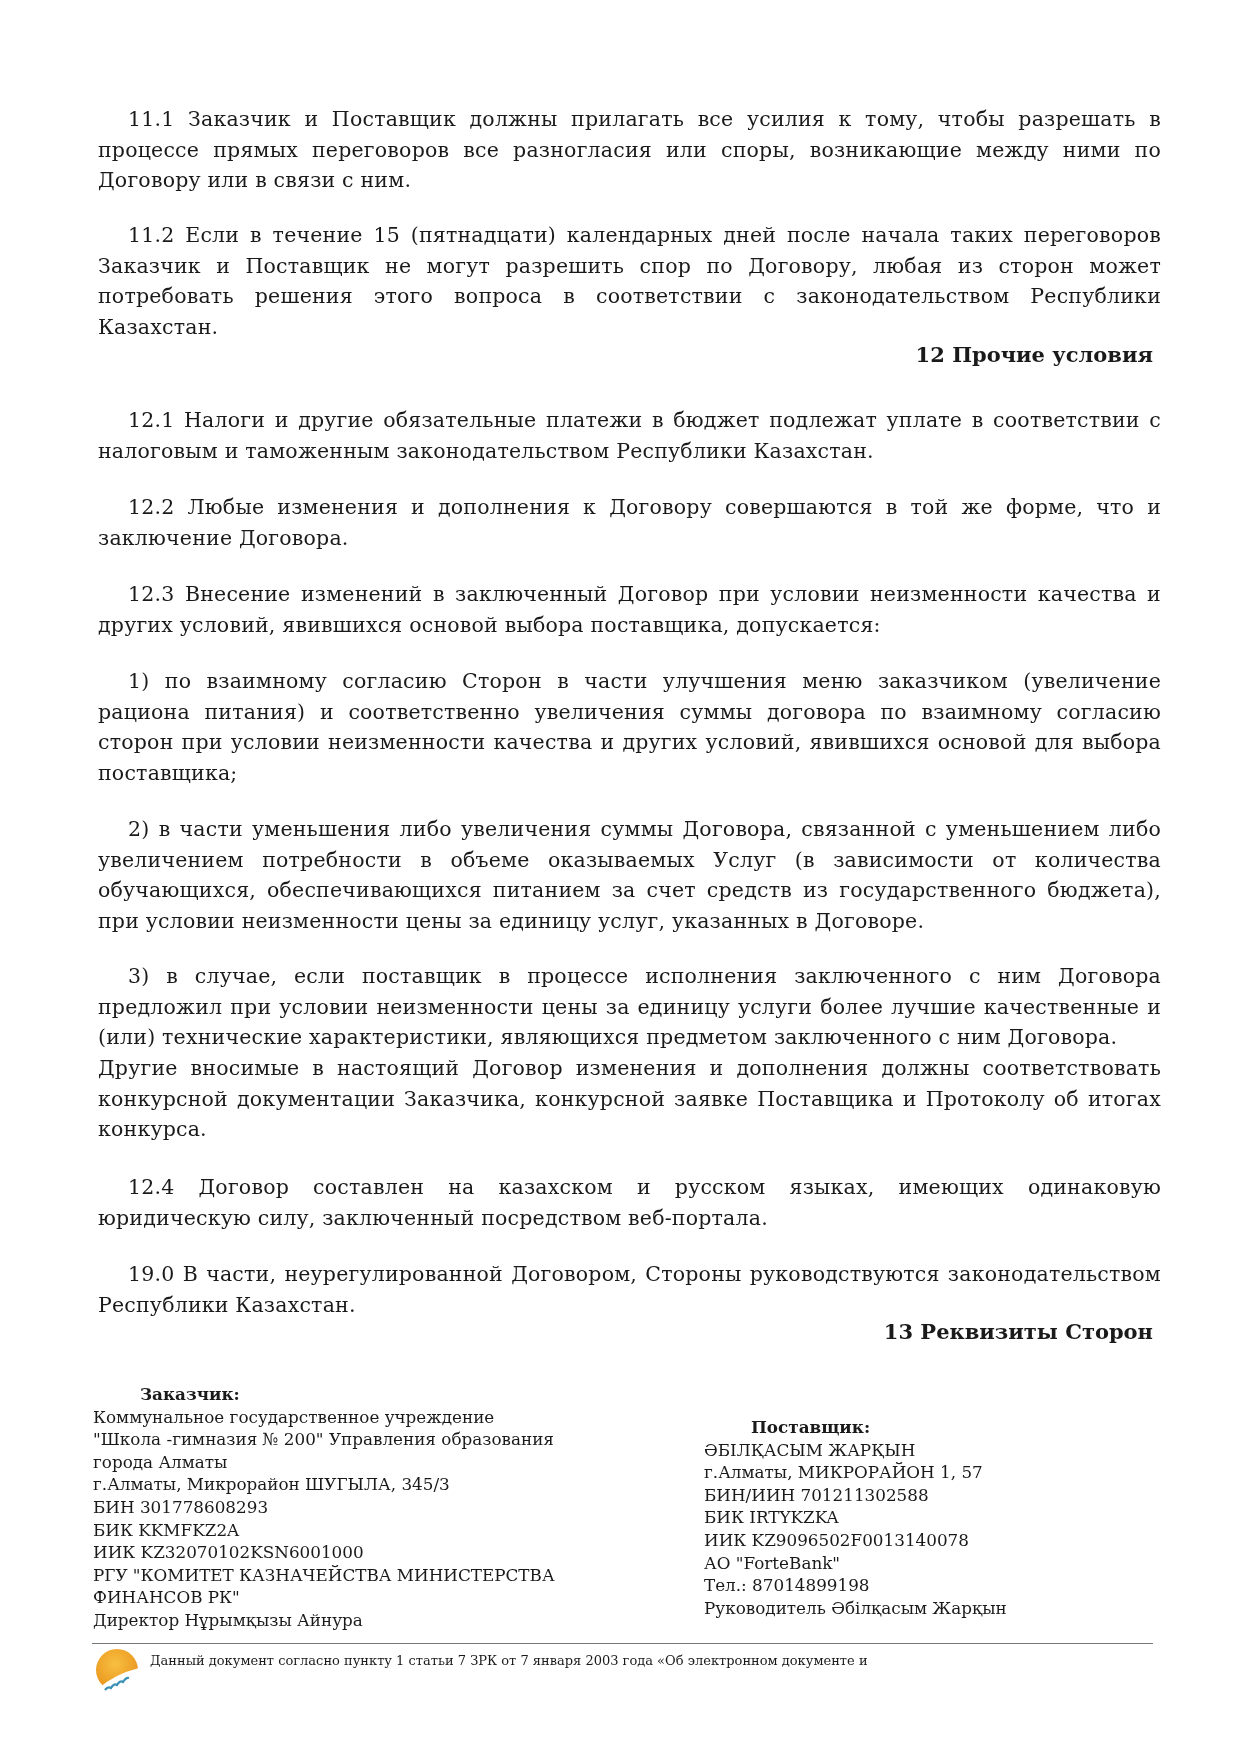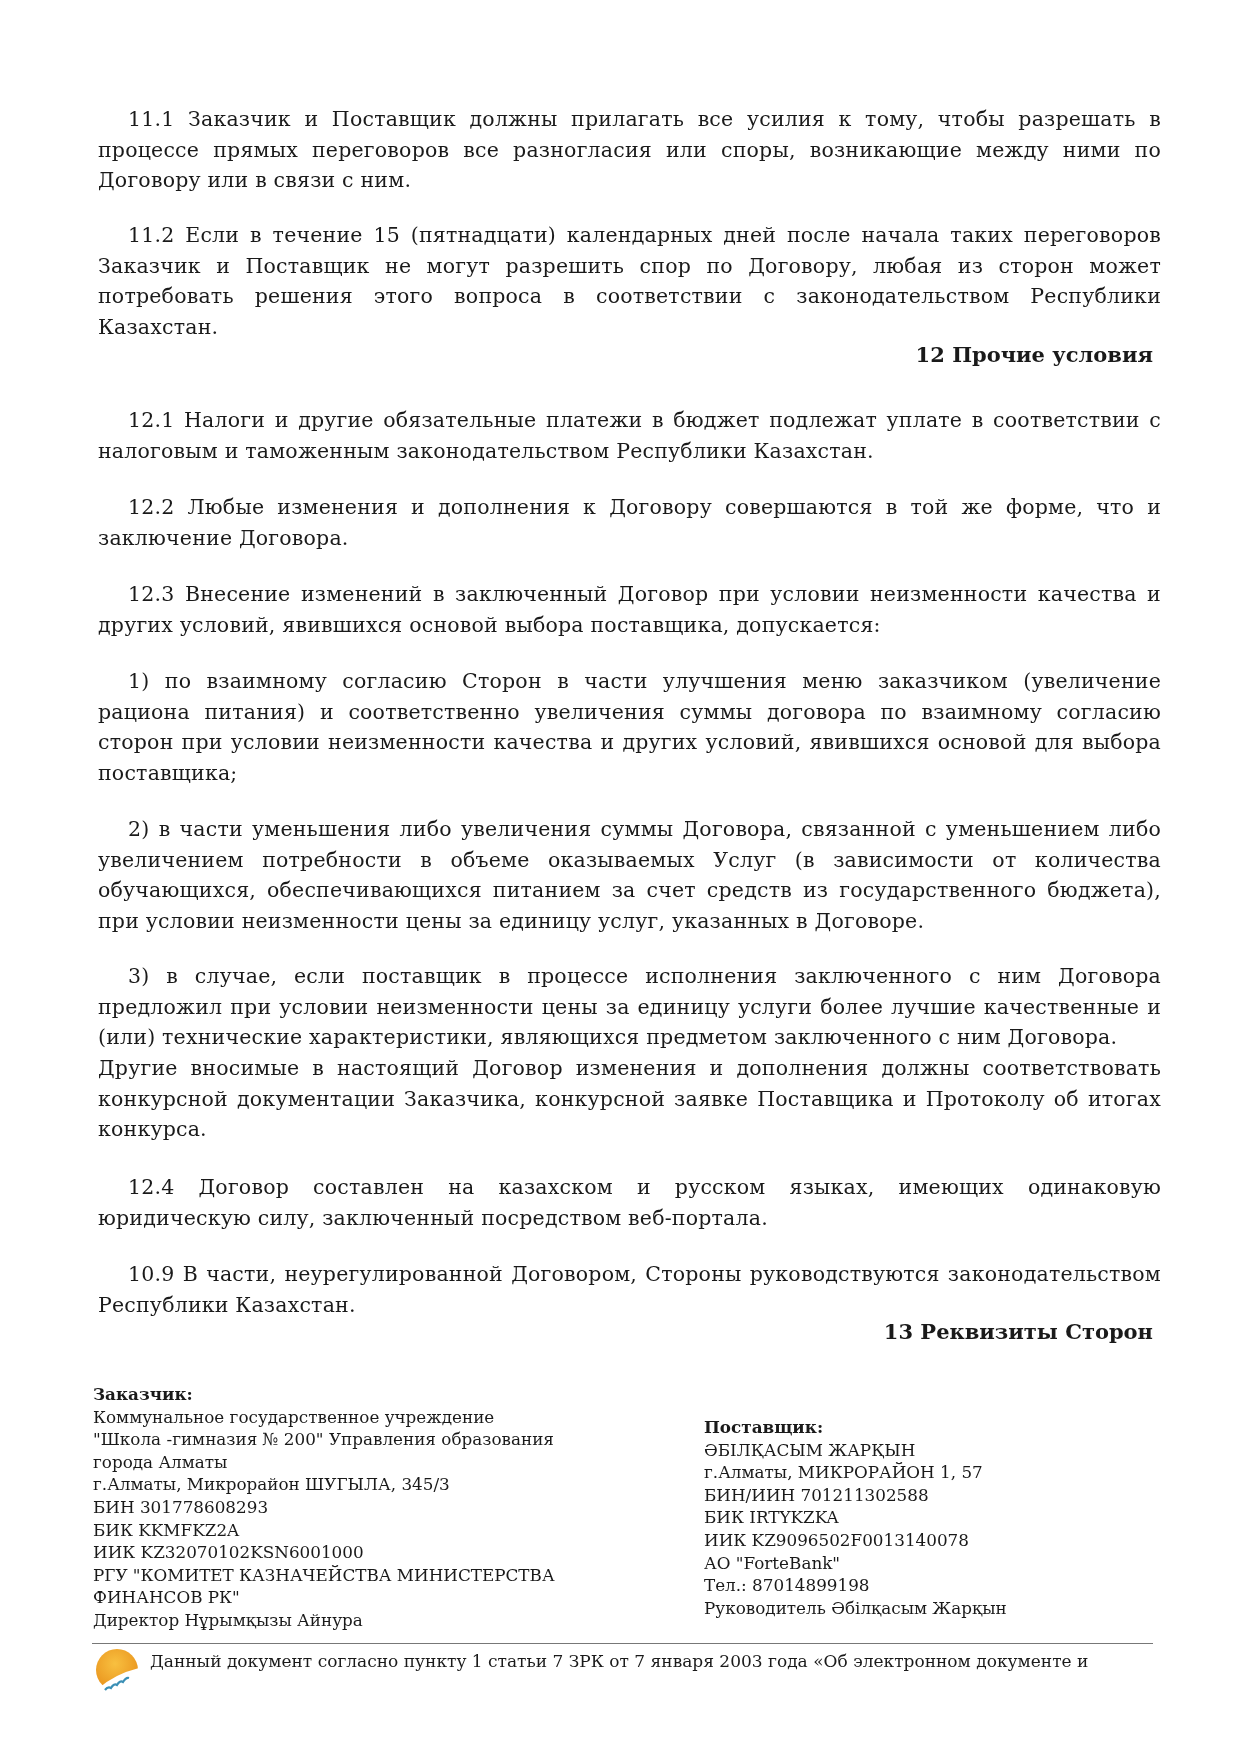--- a/index.html
+++ b/index.html
@@ -4,43 +4,43 @@
 <style>
   html, body { margin:0; padding:0; background:#ffffff; }
   body { width:1241px; height:1754px; position:relative; overflow:hidden;
          font-family:"DejaVu Serif", serif; color:#1a1a1a; }
   .page { position:absolute; left:90px; top:0; width:1063px; }
   .p { position:absolute; left:0; width:1063px; font-size:20.5px; line-height:30.5px;
        text-align:justify; text-indent:30px; letter-spacing:0.2px; margin:8px; }
   .h { position:absolute; left:0; width:1063px; text-align:right; font-weight:bold;
        font-size:21px; line-height:30px; margin:0; }
   .req { position:absolute; font-size:16.8px; line-height:22.6px; white-space:nowrap; }
-  .req .lbl { font-weight:bold; display:block; }
+  .req .lbl { font-weight:bold; display:block;margin-left:47px; }
   .req .ln { display:block; }
   .footer-line { position:absolute; left:92px; top:1643px; width:1061px; height:0;
                  border-top:1.5px solid #777; }
-  .footer-text { position:absolute; left:150px; top:1650px; font-size:17px; line-height:22.6px; white-space:nowrap; }
+  .footer-text { position:absolute; left:150px; top:1650px; font-size:13px; line-height:22.6px; white-space:nowrap; }
   .logo { position:absolute; left:95px; top:1648px; width:45px; height:46px; }
 </style>
 </head>
 <body>
 
 <div class="page">
   <p class="p" style="top:96px">11.1 Заказчик и Поставщик должны прилагать все усилия к тому, чтобы разрешать в процессе прямых переговоров все разногласия или споры, возникающие между ними по Договору или в связи с ним.</p>
   <p class="p" style="top:212px">11.2 Если в течение 15 (пятнадцати) календарных дней после начала таких переговоров Заказчик и Поставщик не могут разрешить спор по Договору, любая из сторон может потребовать решения этого вопроса в соответствии с законодательством Республики Казахстан.</p>
   <h2 class="h" style="top:340px">12 Прочие условия</h2>
   <p class="p" style="top:397px">12.1 Налоги и другие обязательные платежи в бюджет подлежат уплате в соответствии с налоговым и таможенным законодательством Республики Казахстан.</p>
   <p class="p" style="top:484px">12.2 Любые изменения и дополнения к Договору совершаются в той же форме, что и заключение Договора.</p>
   <p class="p" style="top:571px">12.3 Внесение изменений в заключенный Договор при условии неизменности качества и других условий, явившихся основой выбора поставщика, допускается:</p>
   <p class="p" style="top:658px">1) по взаимному согласию Сторон в части улучшения меню заказчиком (увеличение рациона питания) и соответственно увеличения суммы договора по взаимному согласию сторон при условии неизменности качества и других условий, явившихся основой для выбора поставщика;</p>
   <p class="p" style="top:806px">2) в части уменьшения либо увеличения суммы Договора, связанной с уменьшением либо увеличением потребности в объеме оказываемых Услуг (в зависимости от количества обучающихся, обеспечивающихся питанием за счет средств из государственного бюджета), при условии неизменности цены за единицу услуг, указанных в Договоре.</p>
   <p class="p" style="top:953px">3) в случае, если поставщик в процессе исполнения заключенного с ним Договора предложил при условии неизменности цены за единицу услуги более лучшие качественные и (или) технические характеристики, являющихся предметом заключенного с ним Договора.</p>
   <p class="p" style="top:1045px; text-indent:0">Другие вносимые в настоящий Договор изменения и дополнения должны соответствовать конкурсной документации Заказчика, конкурсной заявке Поставщика и Протоколу об итогах конкурса.</p>
   <p class="p" style="top:1164px">12.4 Договор составлен на казахском и русском языках, имеющих одинаковую юридическую силу, заключенный посредством веб-портала.</p>
-  <p class="p" style="top:1251px">10.9 В части, неурегулированной Договором, Стороны руководствуются законодательством Республики Казахстан.</p>
+  <p class="p" style="top:1251px">19.0 В части, неурегулированной Договором, Стороны руководствуются законодательством Республики Казахстан.</p>
   <h2 class="h" style="top:1317px">13 Реквизиты Сторон</h2>
 </div>
 
 <div class="req" style="left:93px; top:1383px">
   <span class="lbl">Заказчик:</span>
   <span class="ln">Коммунальное государственное учреждение</span>
   <span class="ln">"Школа -гимназия № 200" Управления образования</span>
   <span class="ln">города Алматы</span>
   <span class="ln">г.Алматы, Микрорайон ШУГЫЛА, 345/3</span>
   <span class="ln">БИН 301778608293</span>

